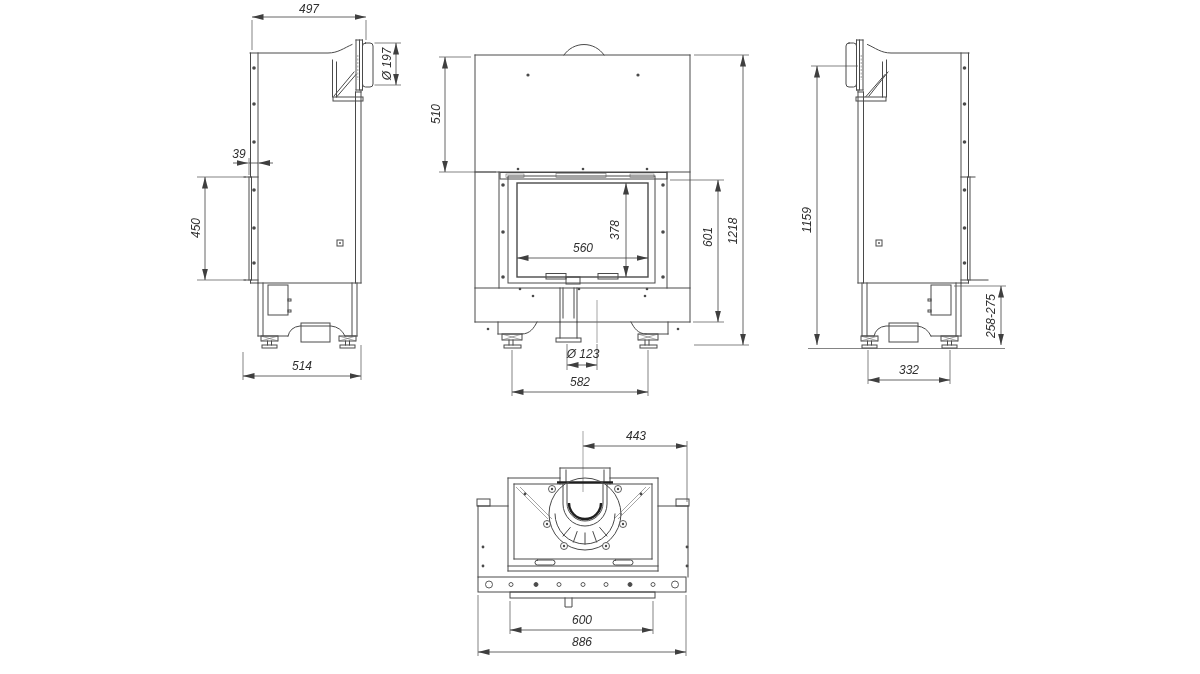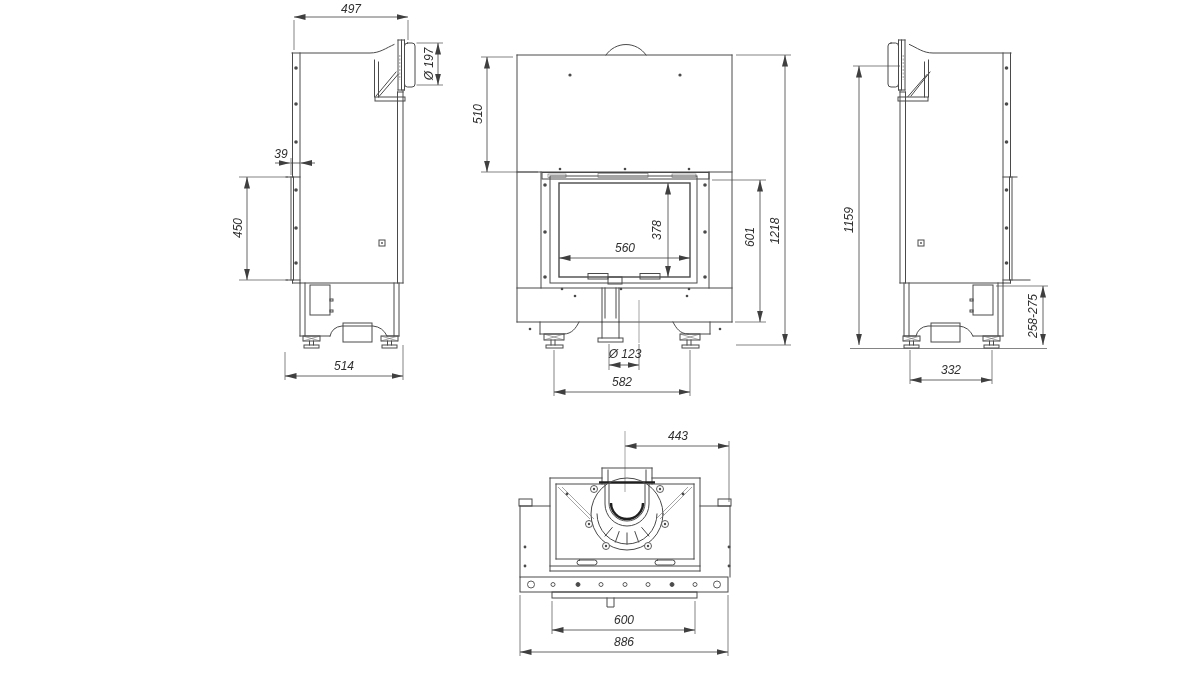--- a/index.html
+++ b/index.html
@@ -1,16 +1,16 @@
 <!DOCTYPE html>
 <html><head>
 <meta charset="utf-8">
 <style>
   html,body{margin:0;padding:0;background:#ffffff;}
-  .stage{position:relative;width:1026px;height:674px;background:#fff;overflow:hidden;padding-left:42px;}
+  .stage{position:relative;width:1026px;height:674px;background:#fff;overflow:hidden;}
   svg{display:block}
   .ln{stroke:#4a4a4a;stroke-width:1;fill:none;stroke-linecap:square}
   .ln2{stroke:#4a4a4a;stroke-width:1.4;fill:none}
   .thin{stroke:#6a6a6a;stroke-width:.6;fill:none}
   .thick{stroke:#1f1f1f;stroke-width:2.4;fill:none}
   .dim{stroke:#3f3f3f;stroke-width:.8;fill:none}
   .ext{stroke:#4f4f4f;stroke-width:.7;fill:none}
   .dimtxt{font:italic 12px "Liberation Sans","DejaVu Sans",sans-serif;fill:#2f2f2f;text-anchor:middle}
   .bolt{fill:#4a4a4a;stroke:none}
   .dot{fill:#4a4a4a;stroke:none}

